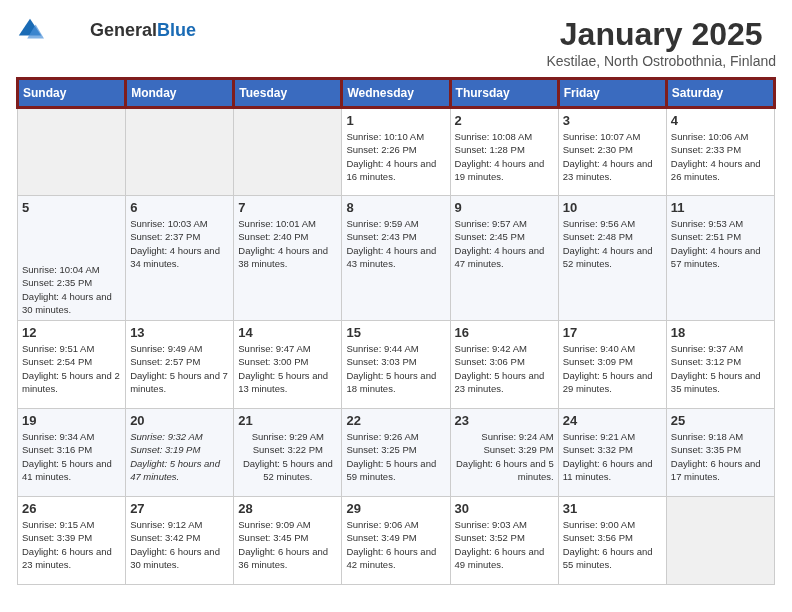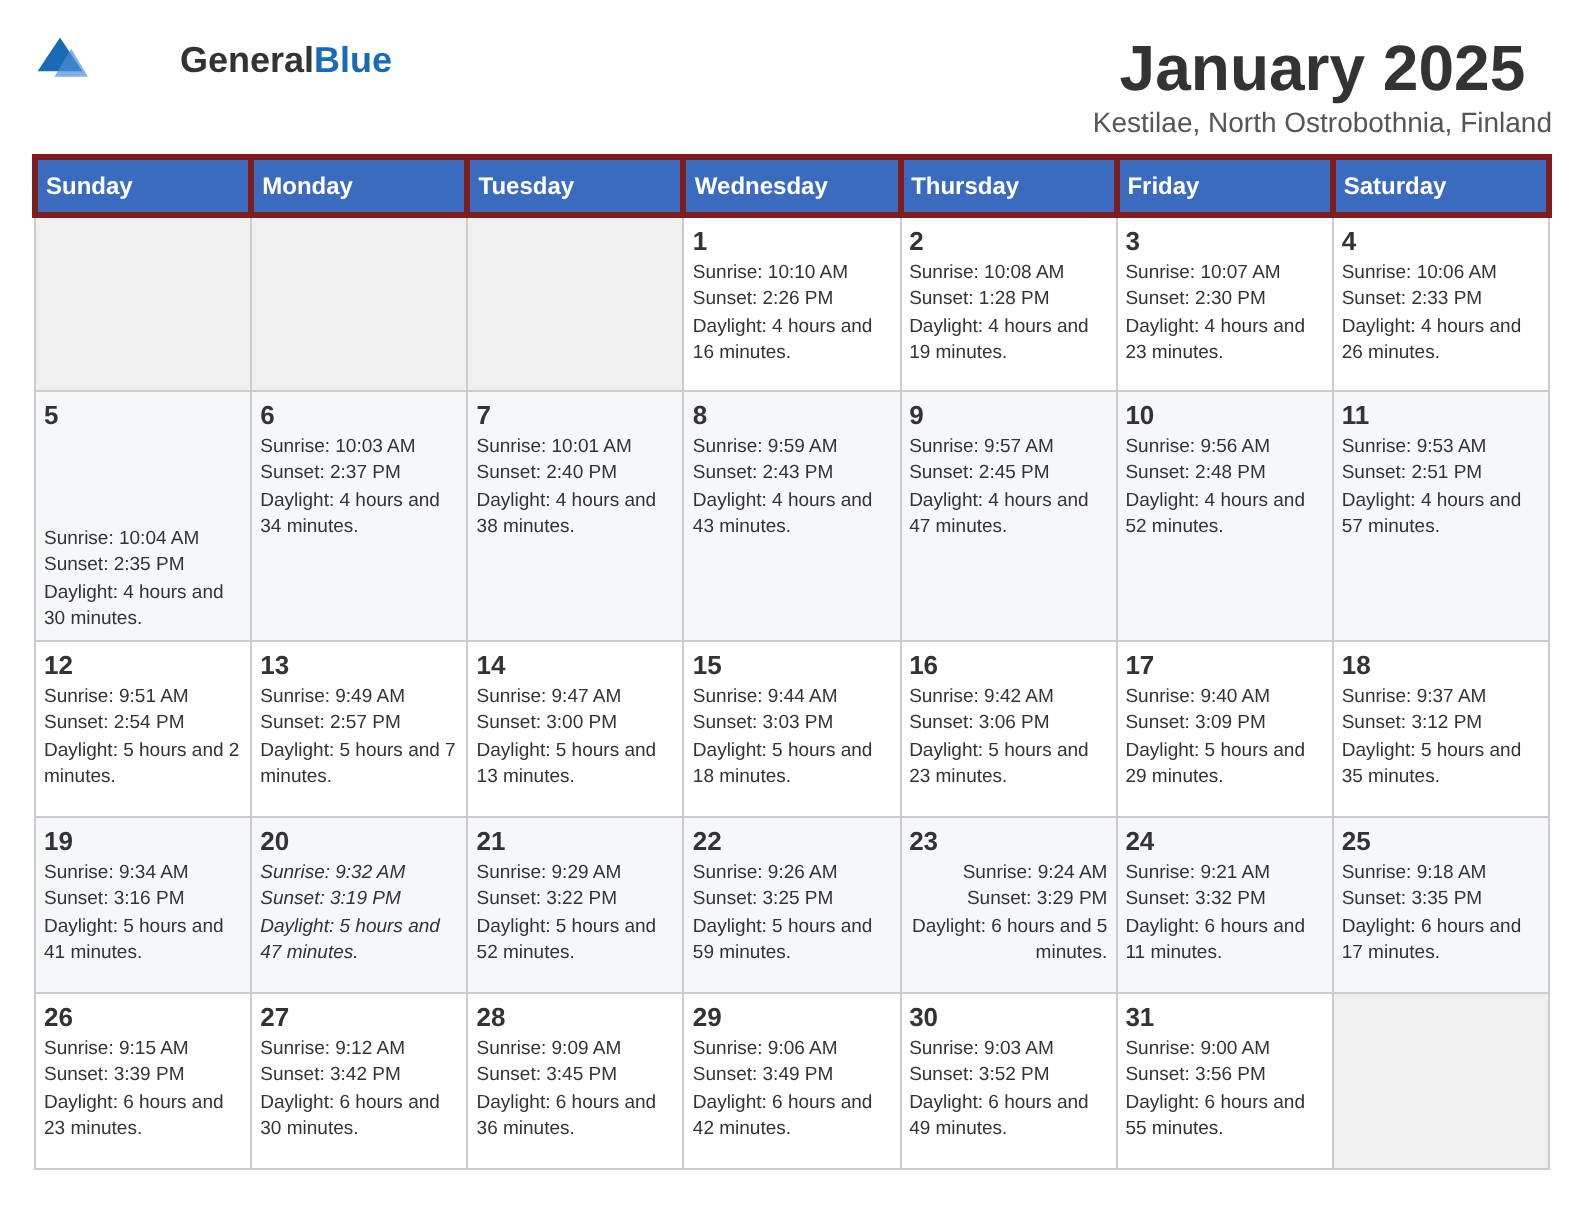--- a/index.html
+++ b/index.html
@@ -247,21 +247,21 @@
 Daylight: 5 hours and 41 minutes.</div>
         </td>
         <td>
           <div class="day-number">20</div>
           <div class="day-info" style="white-space: pre-line; font-style: italic;">Sunrise: 9:32 AM
 Sunset: 3:19 PM
 Daylight: 5 hours and 47 minutes.</div>
         </td>
         <td>
           <div class="day-number">21</div>
-          <div class="day-info" style="white-space: pre-line;">Sunrise: 9:29 AM
+          <div class="day-info" style="white-space: pre-line; text-align: center;">Sunrise: 9:29 AM
 Sunset: 3:22 PM
 Daylight: 5 hours and 52 minutes.</div>
         </td>
         <td>
           <div class="day-number">22</div>
           <div class="day-info" style="white-space: pre-line;">Sunrise: 9:26 AM
 Sunset: 3:25 PM
 Daylight: 5 hours and 59 minutes.</div>
         </td>
         <td>

